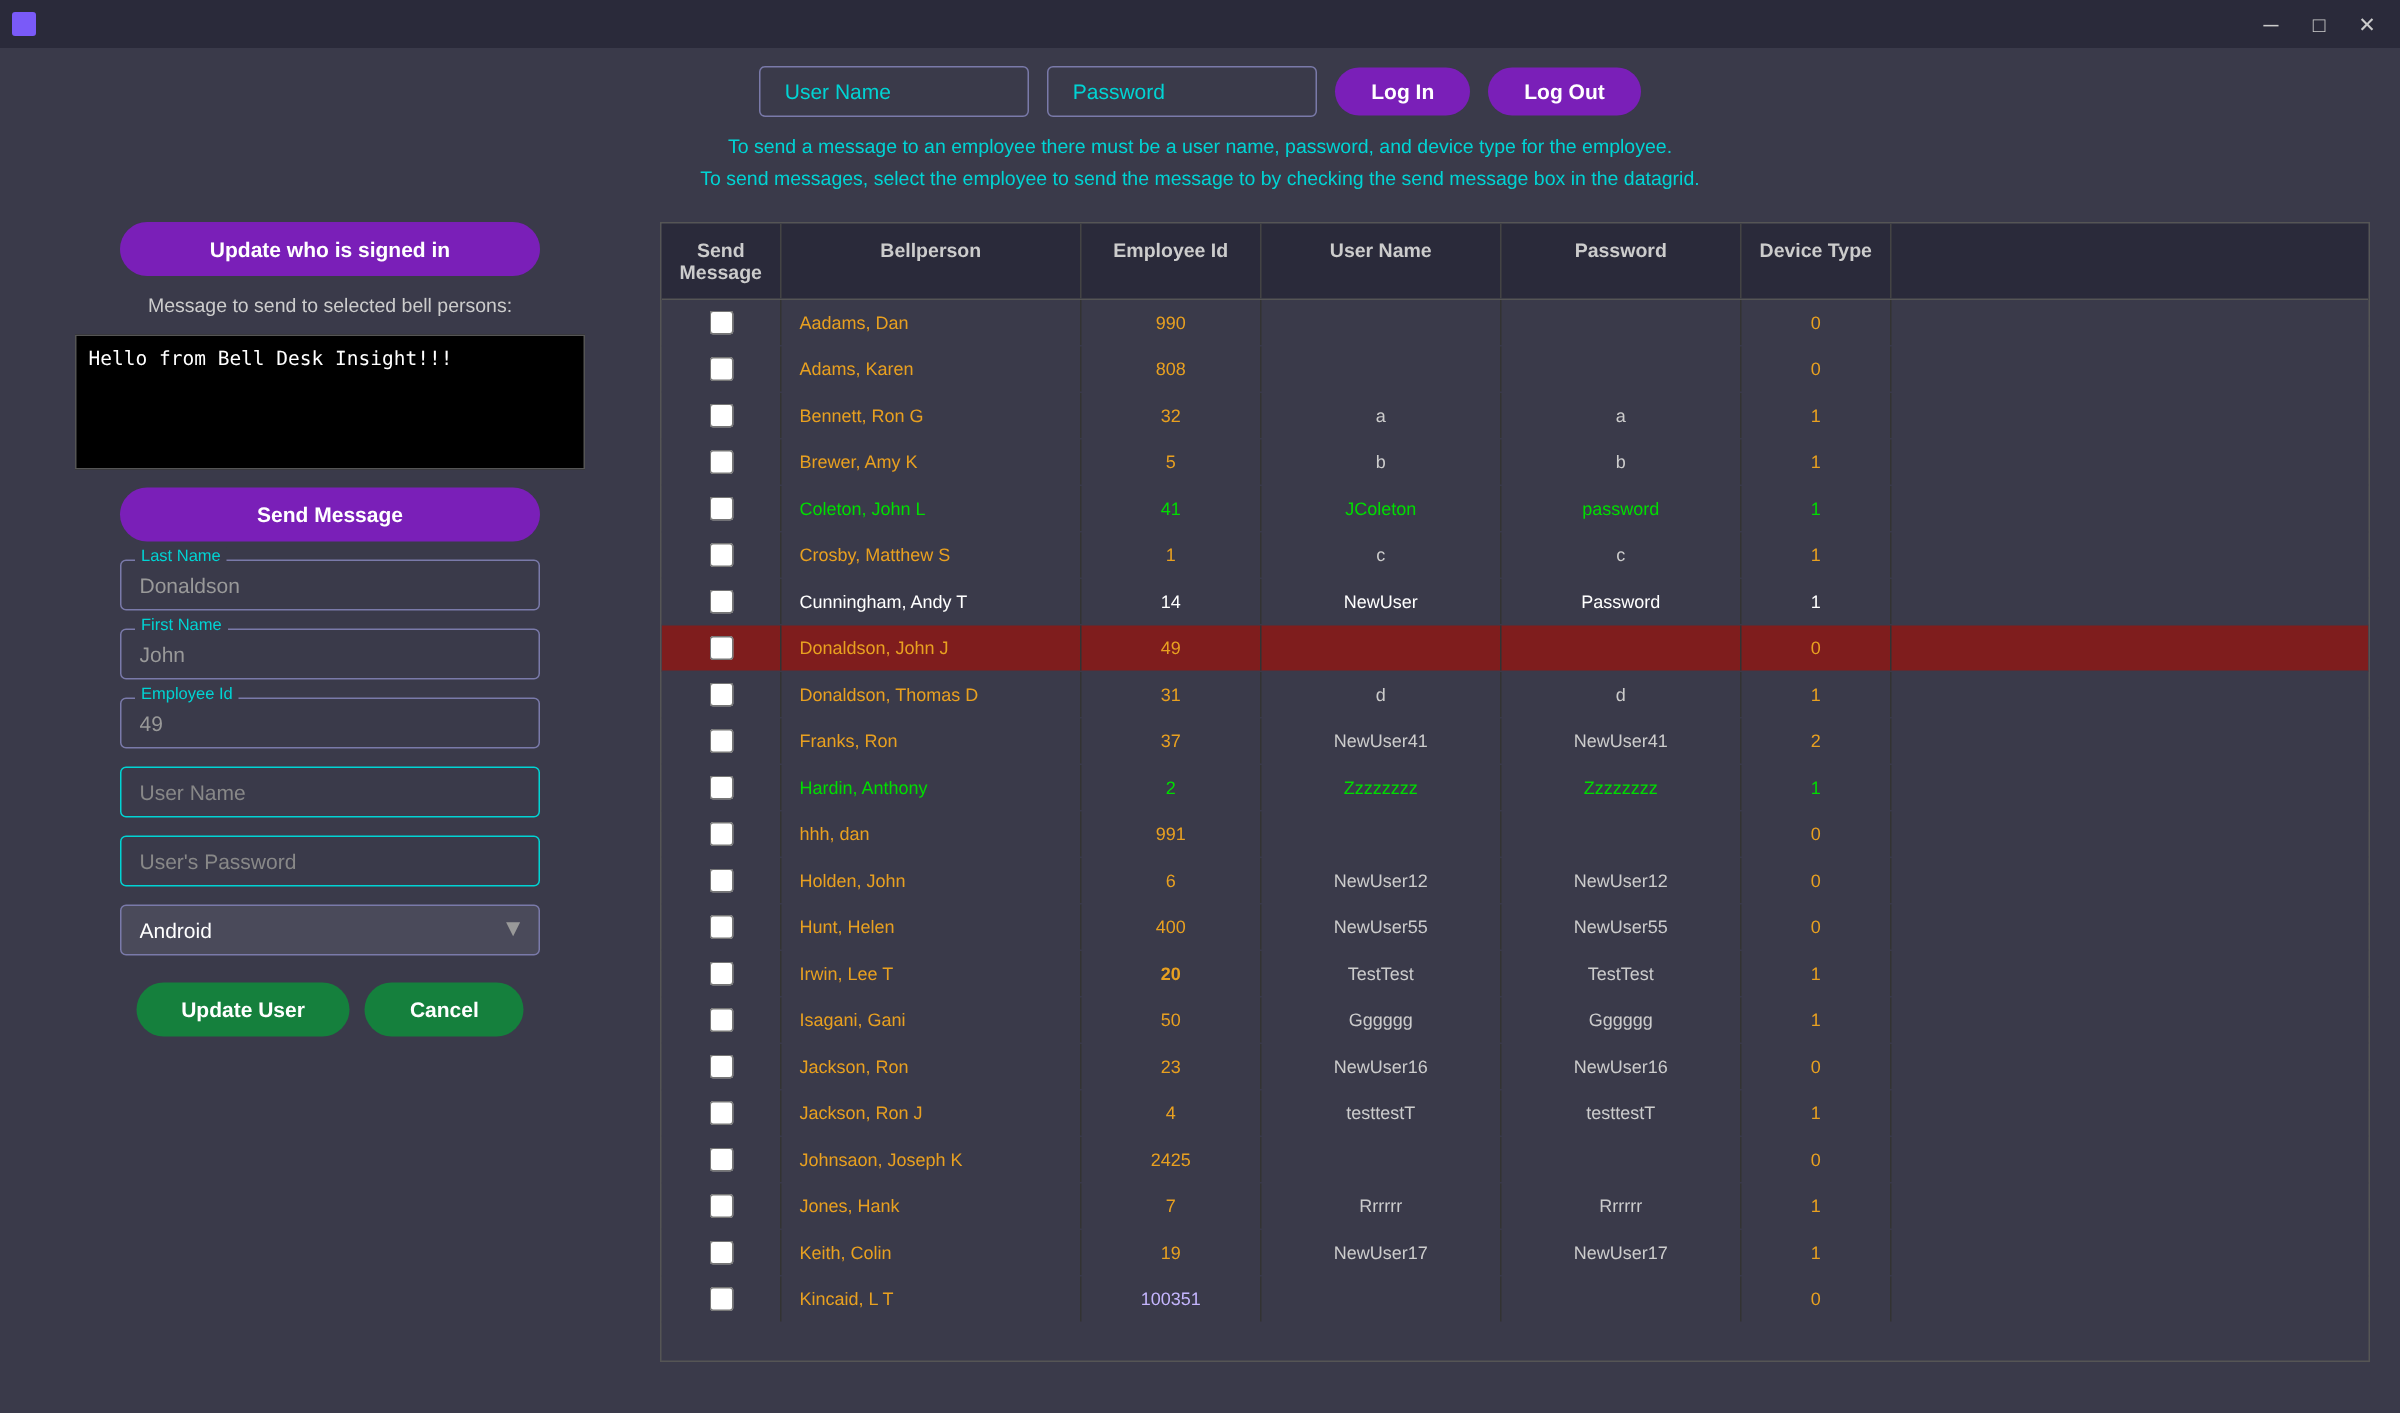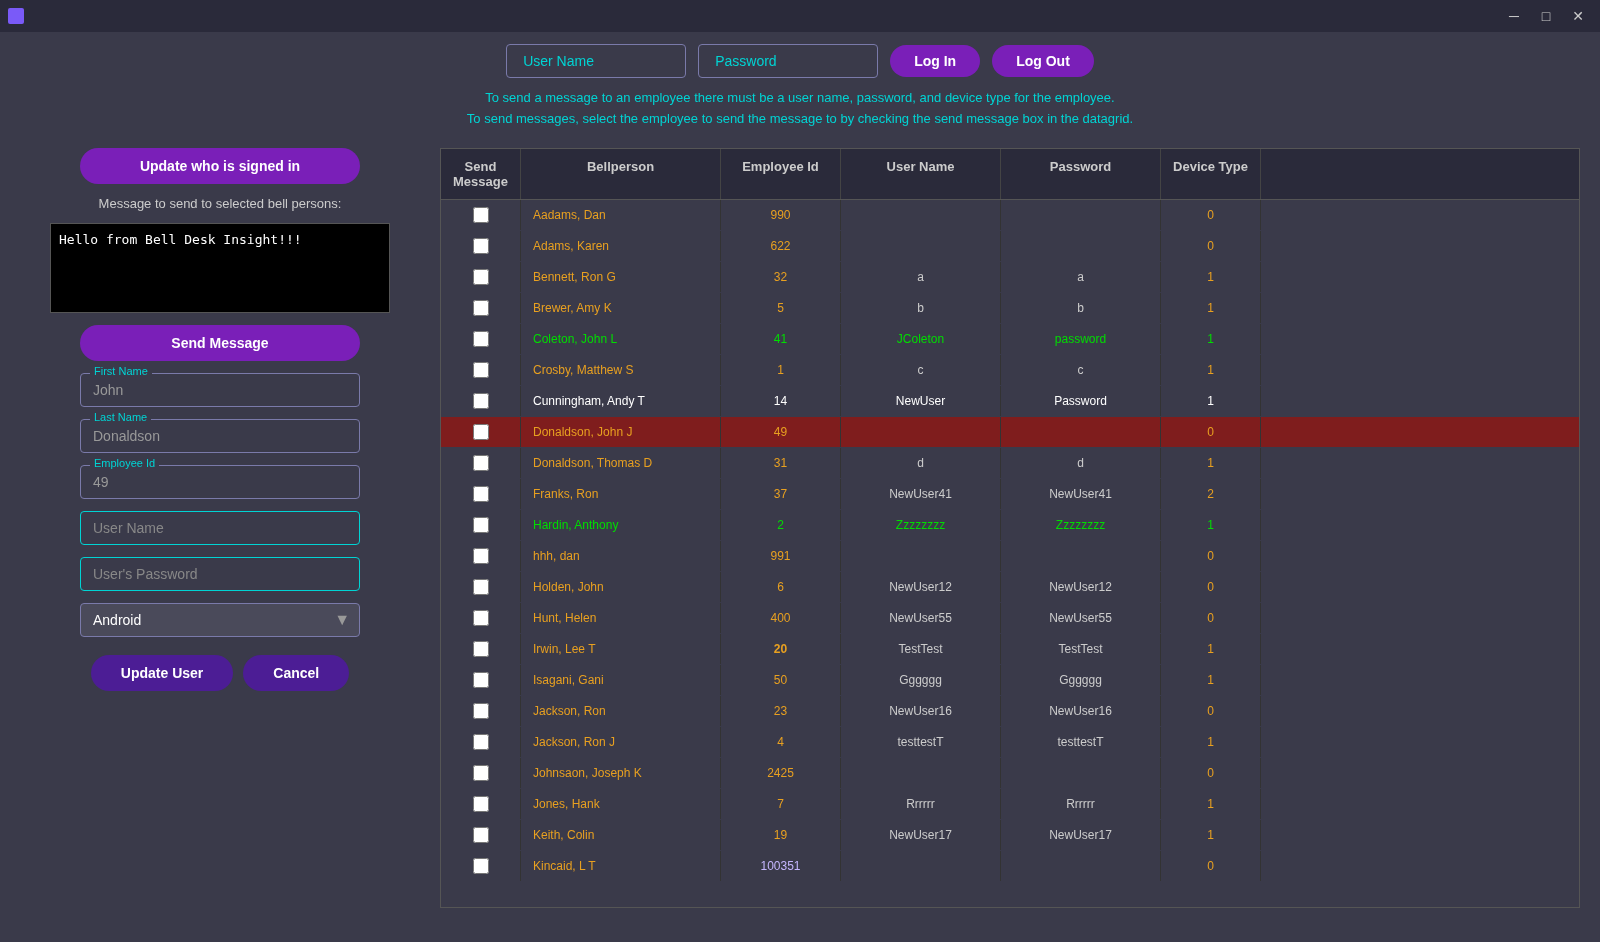--- a/index.html
+++ b/index.html
@@ -164,21 +164,21 @@
       border-radius: 4px;
       outline: none;
     }
     .form-input::placeholder { color: #888; }
     .btn-row {
       display: flex;
       gap: 10px;
       margin-top: 6px;
     }
     .btn-action {
-      background: #4c1d95;
+      background: #15803d;
       border: none;
       color: white;
       padding: 10px 30px;
       font-size: 14px;
       border-radius: 20px;
       cursor: pointer;
       font-weight: 600;
     }
     .select-input {
       width: 280px;
@@ -298,27 +298,27 @@
 
 <div class="main-content">
 
   <div class="left-panel">
     <button class="btn-update">Update who is signed in</button>
     <div class="message-label">Message to send to selected bell persons:</div>
     <textarea class="message-textarea" style="">Hello from Bell Desk Insight!!!</textarea>
     <button class="btn-send">Send Message</button>
 
     <div class="form-group">
+      <label>Last Name</label>
+      <input class="form-input" type="text" value="Donaldson" style="">
+    </div>
+
+    <div class="form-group">
       <label>First Name</label>
       <input class="form-input" type="text" value="John" style="">
-    </div>
-
-    <div class="form-group">
-      <label>Last Name</label>
-      <input class="form-input" type="text" value="Donaldson" style="">
     </div>
 
     <div class="form-group">
       <label>Employee Id</label>
       <input class="form-input" type="text" value="49" style="">
     </div>
 
     <div class="form-group">
       <input class="form-input" type="text" style="color: rgb(0, 212, 212); border-color: rgb(0, 212, 212);" placeholder="User Name">
     </div>
@@ -361,21 +361,21 @@
       <div class="grid-cell" style="color:#e8a020;">990</div>
       <div class="grid-cell" style="color:#cccccc;"></div>
       <div class="grid-cell" style="color:#cccccc;"></div>
       <div class="grid-cell" style="color:#e8a020;">0</div>
     </div>
           <div class="grid-row">
       <div class="grid-cell">
         <input type="checkbox" class="checkbox-cell" style="">
       </div>
       <div class="grid-cell" style="color:#e8a020; text-align:left; justify-content:flex-start; padding-left:12px;">Adams, Karen</div>
-      <div class="grid-cell" style="color:#e8a020;">622</div>
+      <div class="grid-cell" style="color:#e8a020;">808</div>
       <div class="grid-cell" style="color:#cccccc;"></div>
       <div class="grid-cell" style="color:#cccccc;"></div>
       <div class="grid-cell" style="color:#e8a020;">0</div>
     </div>
           <div class="grid-row">
       <div class="grid-cell">
         <input type="checkbox" class="checkbox-cell" style="">
       </div>
       <div class="grid-cell" style="color:#e8a020; text-align:left; justify-content:flex-start; padding-left:12px;">Bennett, Ron G</div>
       <div class="grid-cell" style="color:#e8a020;">32</div>

